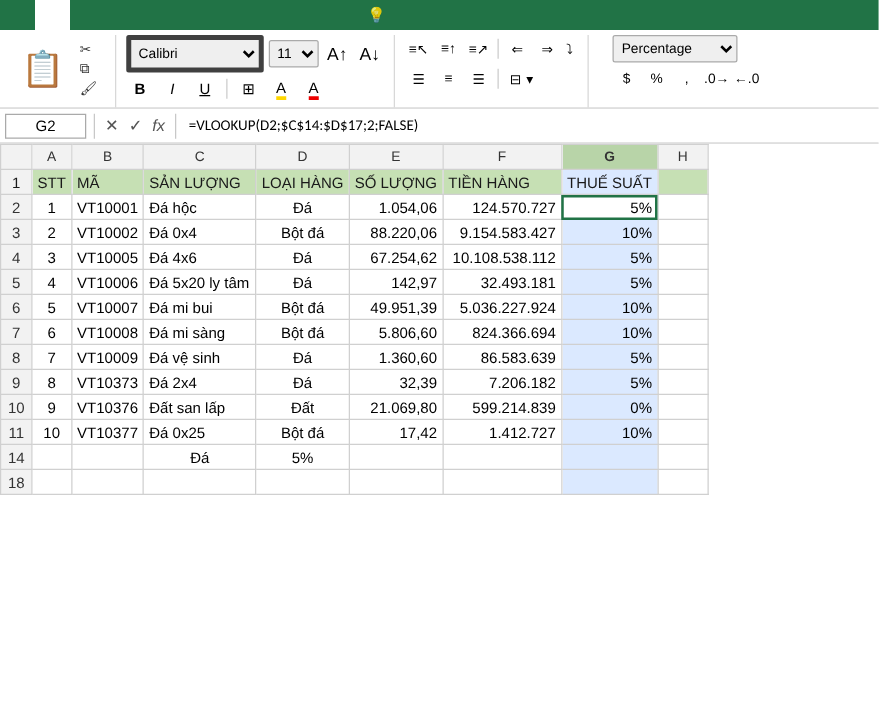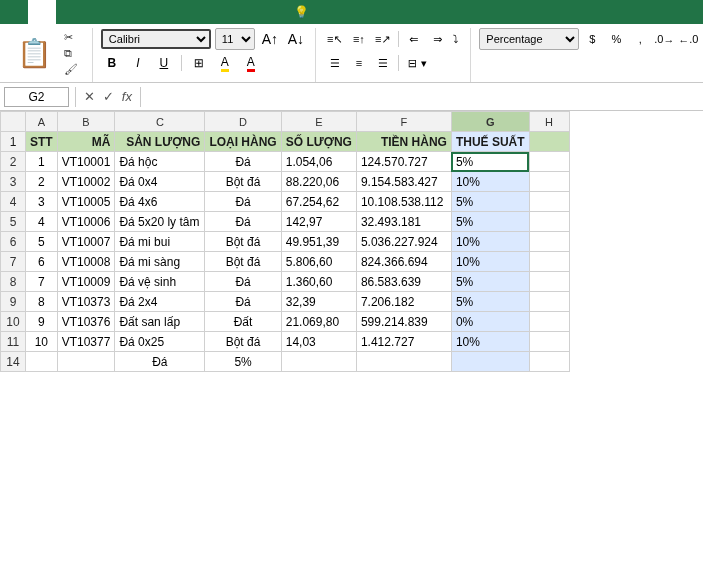--- a/index.html
+++ b/index.html
@@ -88,24 +88,24 @@
       gap: 2px;
     }
     .font-row1, .font-row2 {
       display: flex;
       align-items: center;
       gap: 4px;
     }
     .font-select {
       font-size: 11px;
       padding: 1px 2px;
-      border: 2px solid #404040;
+      border: 4px solid #404040;
       border-radius: 2px;
       width: 110px;
-      height: 20px;
+      height: 30px;
     }
     .font-size-select {
       font-size: 11px;
       padding: 1px 2px;
       border: 1px solid #aaa;
       border-radius: 2px;
       width: 40px;
       height: 22px;
     }
     .font-btn {
@@ -156,22 +156,23 @@
       border: 1px solid transparent;
       border-radius: 2px;
       padding: 2px 4px;
       font-size: 11px;
       background: none;
     }
 
     
     .number-group-content {
       display: flex;
-      flex-direction: row;
+      flex-direction: column;
       gap: 2px;
+      margin-left: 11px;
     }
     .number-select {
       font-size: 11px;
       padding: 1px 2px;
       border: 1px solid #aaa;
       border-radius: 2px;
       width: 100px;
       height: 22px;
     }
 
@@ -245,27 +246,27 @@
     }
     .row-header {
       background: #f2f2f2 !important;
       text-align: center !important;
       font-weight: normal !important;
       width: 25px;
       color: #333;
     }
 
     .cell-center { text-align: center; }
-    .cell-right { }
+    .cell-right { text-align: right; }
     .cell-left { text-align: left; }
 
     .header-row td {
       background: #c6e0b4;
-      font-weight: bold;
-      text-align: right;
+      font-weight: normal;
+      text-align: left;
       color: #1a1a1a;
     }
     .data-row td { background: #fff; }
     .selected-col {
       background: #dbe9ff !important;
     }
     .selected-cell {
       background: #fff !important;
       outline: 2px solid #217346;
       outline-offset: -2px;
@@ -411,20 +412,21 @@
 
 <div class="formula-bar">
   <input class="name-box" value="G2" readonly="" style="">
   <div class="formula-divider"></div>
   <div class="formula-icons">
     <span class="formula-icon">✕</span>
     <span class="formula-icon">✓</span>
     <span class="formula-icon"><i>fx</i></span>
   </div>
   <div class="formula-divider"></div>
+  <input class="formula-input" value="=VLOOKUP(D2;$C$14:$D$17;2;FALSE)" readonly="" style="">
 </div>
 
 <div class="sheet-container">
   <table class="sheet">
     <colgroup>
       <col style="width:25px;">
       <col style="width:28px;">
       <col style="width:38px;">
       <col style="width:90px;">
       <col style="width:65px;">
@@ -557,31 +559,42 @@
     <td class="cell-right">599.214.839</td>
     <td class="cell-right selected-col">0%</td>
     <td></td>
   </tr>
         <tr class="data-row">
     <td class="row-header">11</td>
     <td class="cell-center">10</td>
     <td class="cell-center">VT10377</td>
     <td class="cell-left">Đá 0x25</td>
     <td class="cell-center">Bột đá</td>
-    <td class="cell-right">14,03</td>
+    <td class="cell-right">17,42</td>
     <td class="cell-right">1.412.727</td>
     <td class="cell-right selected-col">10%</td>
     <td></td>
   </tr>
         <tr class="data-row">
           <td class="row-header">14</td>
           <td></td>
           <td></td>
           <td class="cell-center">Đá</td>
           <td class="cell-center">5%</td>
+          <td></td>
+          <td></td>
+          <td class="selected-col"></td>
+          <td></td>
+        </tr>
+        <tr class="data-row">
+          <td class="row-header">18</td>
+          <td></td>
+          <td></td>
+          <td></td>
+          <td></td>
           <td></td>
           <td></td>
           <td class="selected-col"></td>
           <td></td>
         </tr>
       </tbody>
   </table>
 </div>
 
 </body></html>

